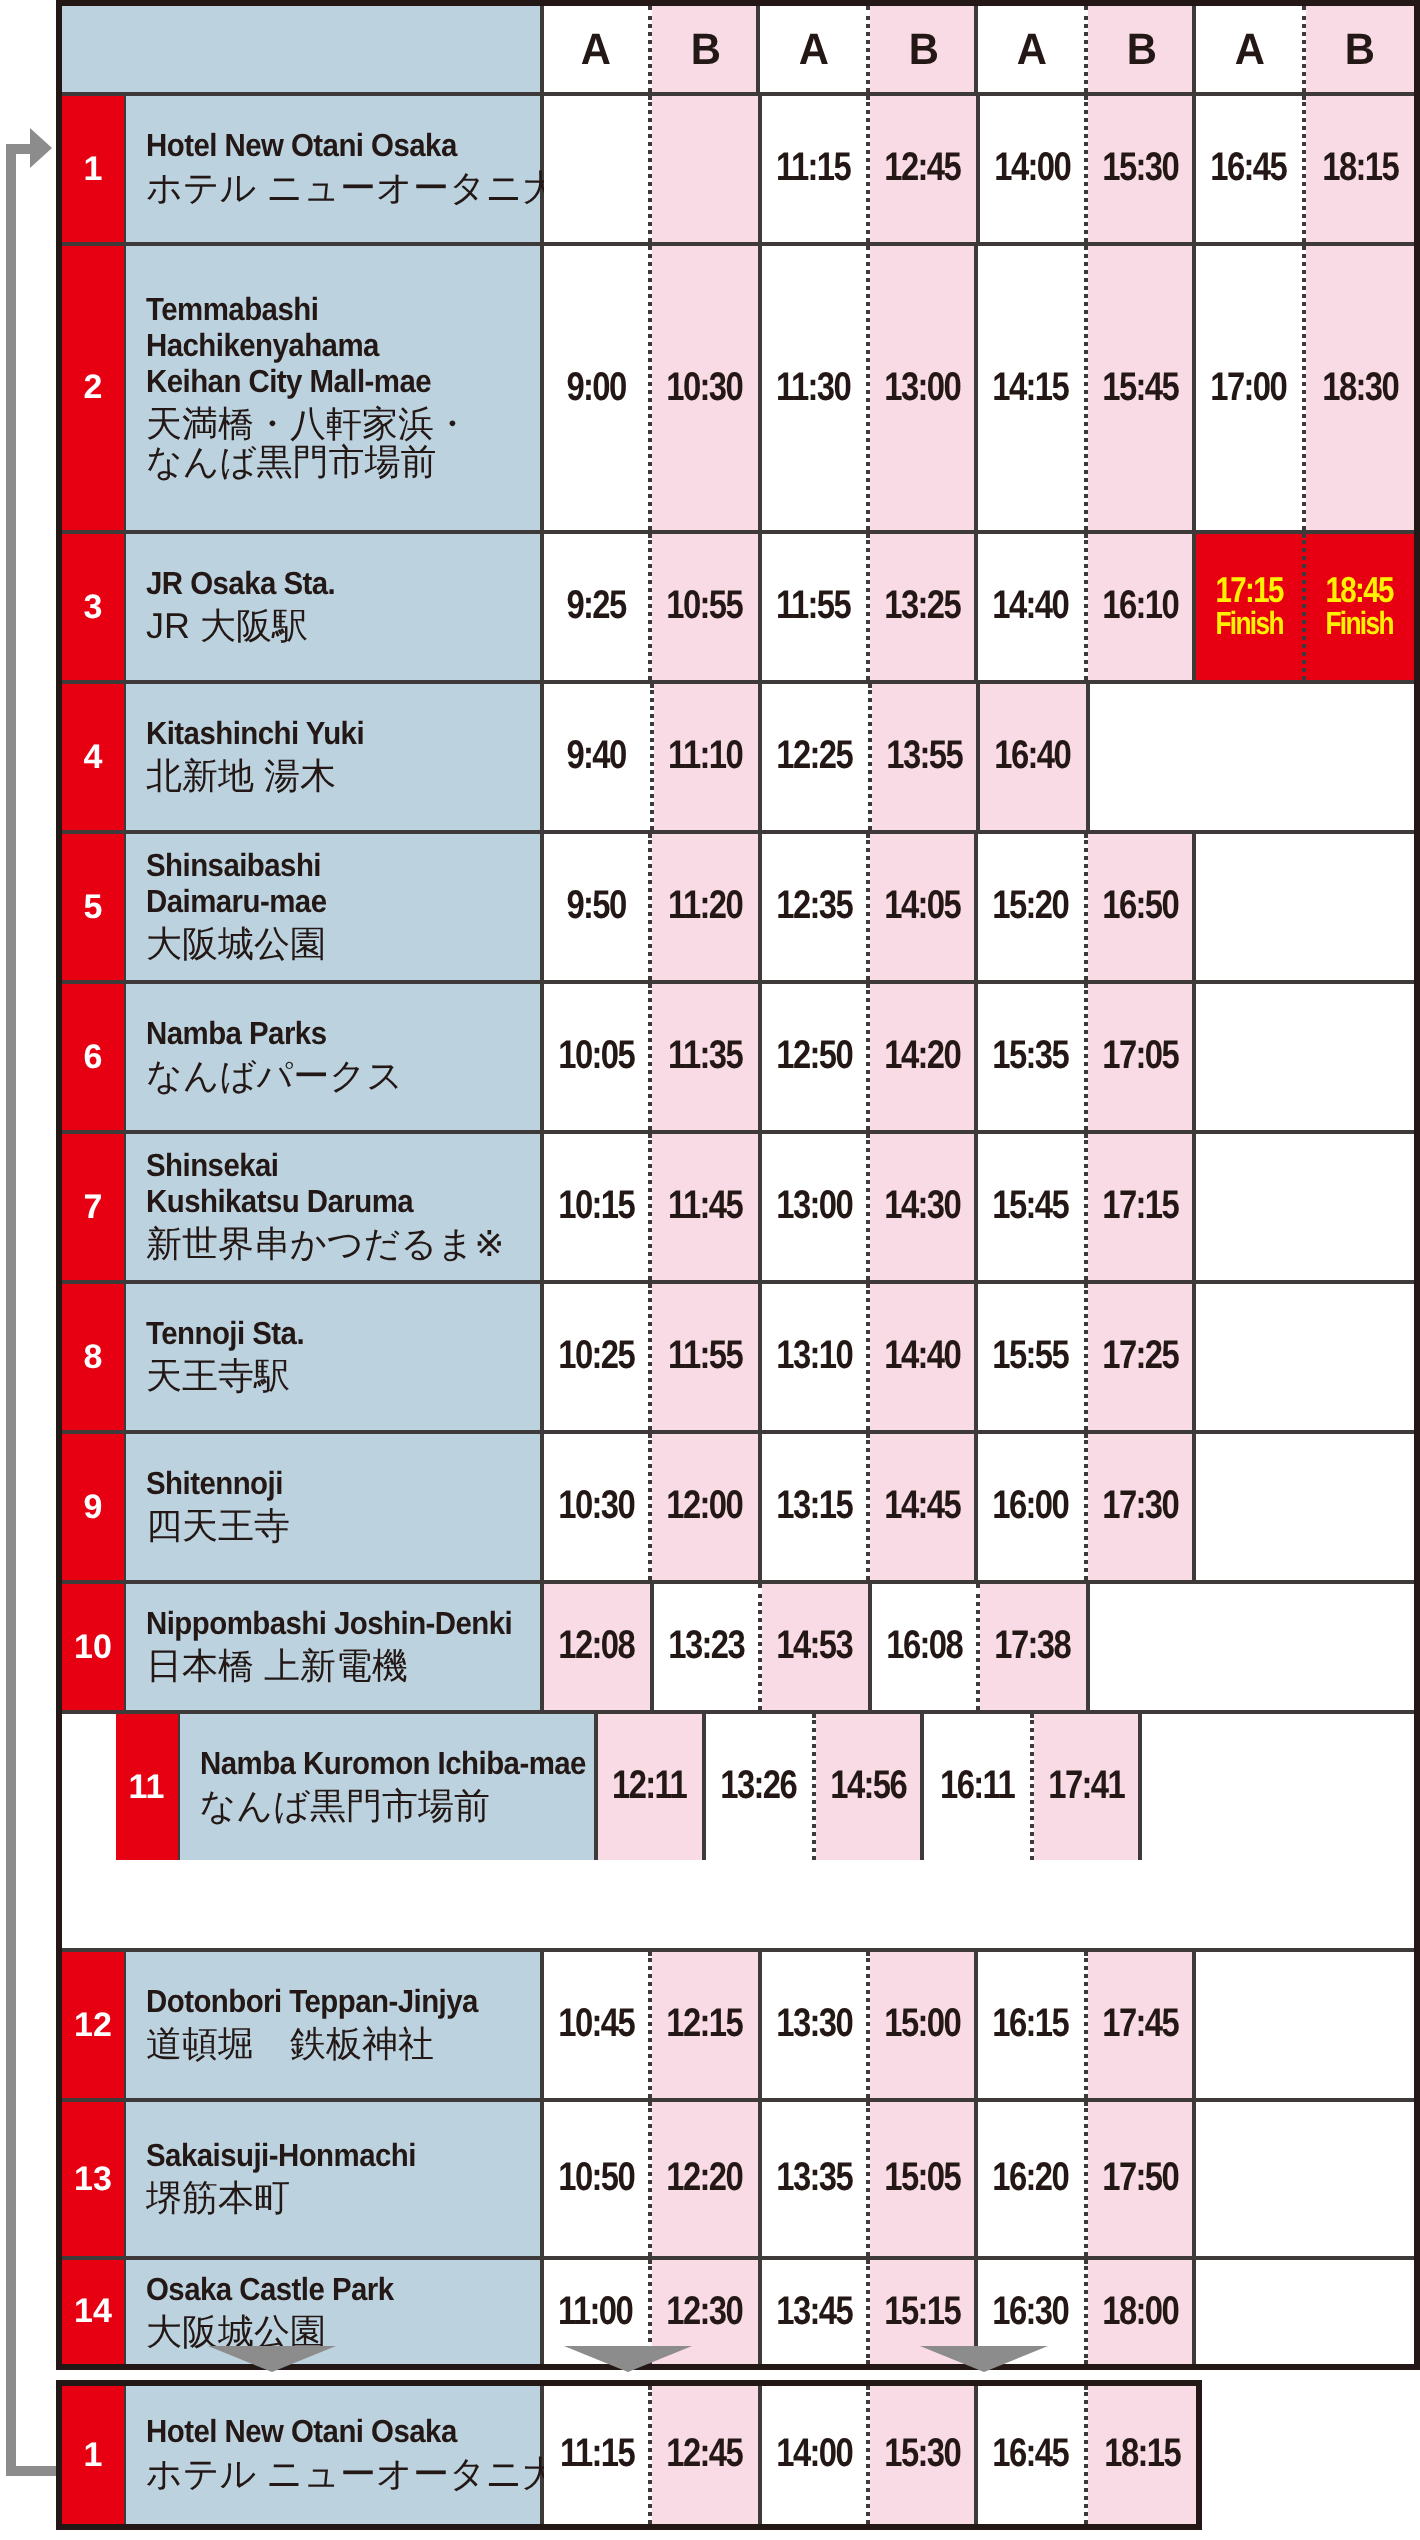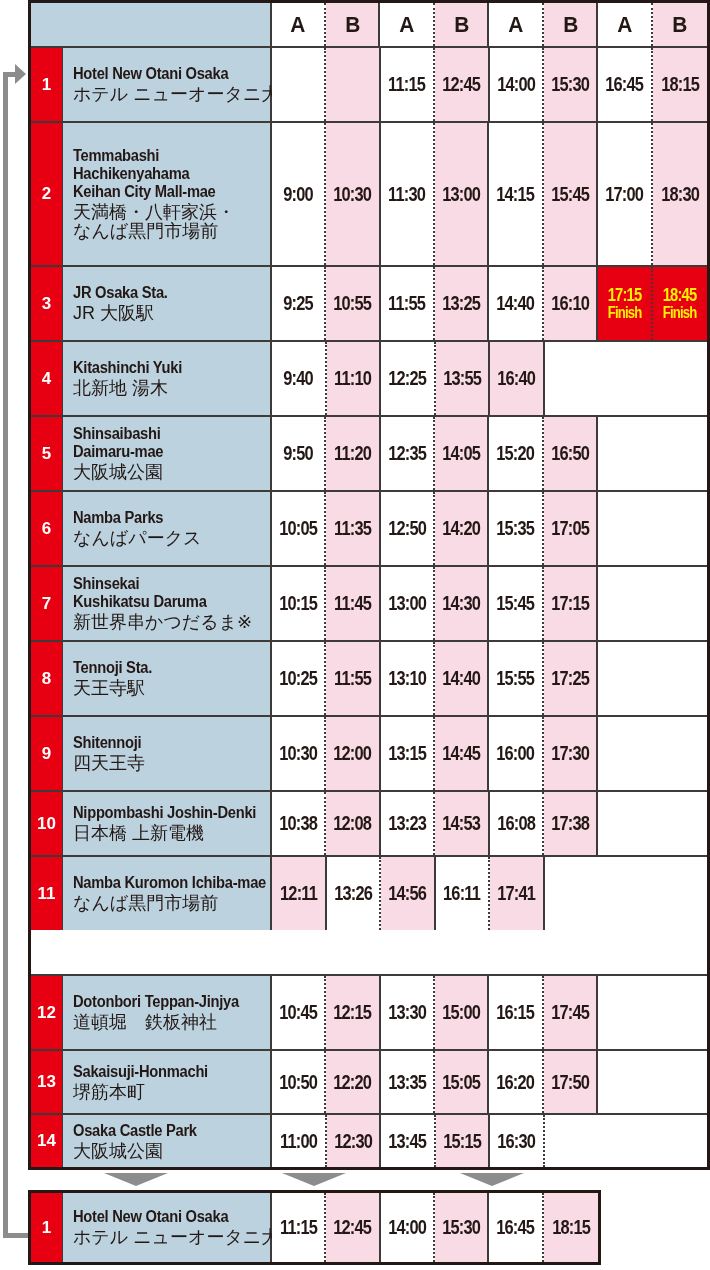--- a/index.html
+++ b/index.html
@@ -351,41 +351,38 @@
       <div class="empty-right"></div>
     </div>
     <div class="row" style="height: 65px;">
       <div class="cell-num">10</div>
       <div class="cell-name">
         <div class="name-en">Nippombashi Joshin-Denki</div>
         <div class="name-ja">
           <div>日本橋 上新電機</div>
         </div>
       </div>
-      <div class="t a">
-        <span>10:38</span>
-      </div>
       <div class="t b">
         <span>12:08</span>
       </div>
       <div class="t a">
         <span>13:23</span>
       </div>
       <div class="t b">
         <span>14:53</span>
       </div>
       <div class="t a">
         <span>16:08</span>
       </div>
       <div class="t b">
         <span>17:38</span>
       </div>
       <div class="empty-right"></div>
     </div>
-    <div class="row" style="height: 75px;">
+    <div class="row" style="height: 75px; justify-content: center;">
       <div class="cell-num">11</div>
       <div class="cell-name">
         <div class="name-en">Namba Kuromon Ichiba-mae</div>
         <div class="name-ja">
           <div>なんば黒門市場前</div>
         </div>
       </div>
       <div class="t b">
         <span>12:11</span>
       </div>
@@ -424,21 +421,21 @@
         <span>15:00</span>
       </div>
       <div class="t a">
         <span>16:15</span>
       </div>
       <div class="t b">
         <span>17:45</span>
       </div>
       <div class="empty-right"></div>
     </div>
-    <div class="row" style="height: 64px;">
+    <div class="row" style="height: 79px;">
       <div class="cell-num">13</div>
       <div class="cell-name">
         <div class="name-en">Sakaisuji-Honmachi</div>
         <div class="name-ja">
           <div>堺筋本町</div>
         </div>
       </div>
       <div class="t a">
         <span>10:50</span>
       </div>
@@ -474,20 +471,23 @@
         <span>12:30</span>
       </div>
       <div class="t a">
         <span>13:45</span>
       </div>
       <div class="t b">
         <span>15:15</span>
       </div>
       <div class="t a">
         <span>16:30</span>
+      </div>
+      <div class="t b">
+        <span>18:00</span>
       </div>
       <div class="empty-right"></div>
     </div>
   </div>
 
 <div class="down-arrow" style="left:104px"></div>
 <div class="down-arrow" style="left:282px"></div>
 <div class="down-arrow" style="left:460px"></div>
 
 <div class="grid-bottom" id="grid-bottom">

